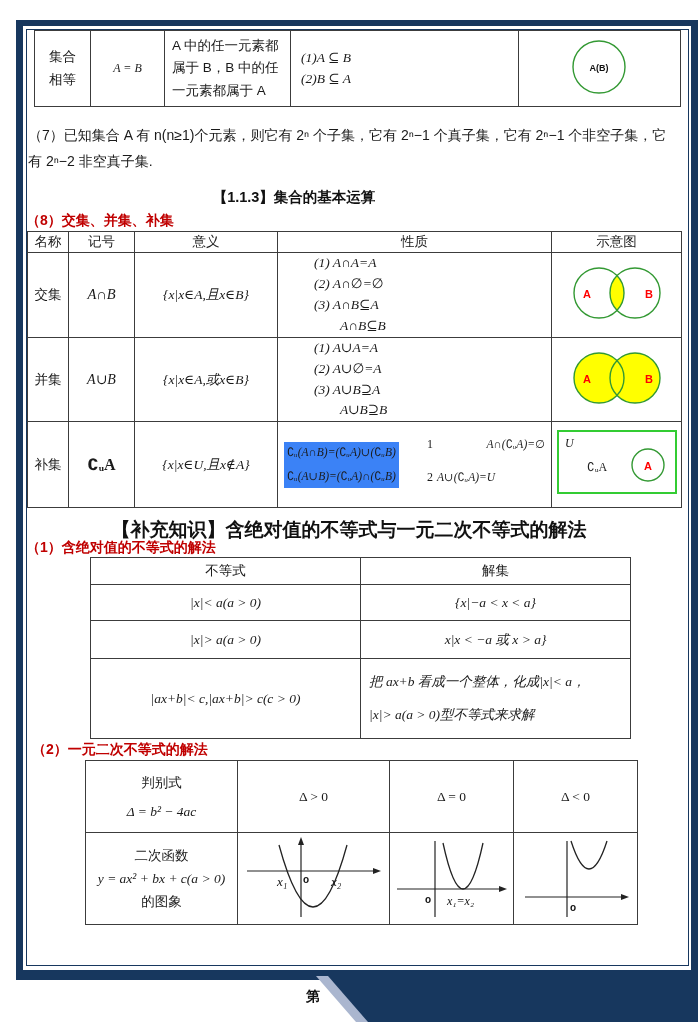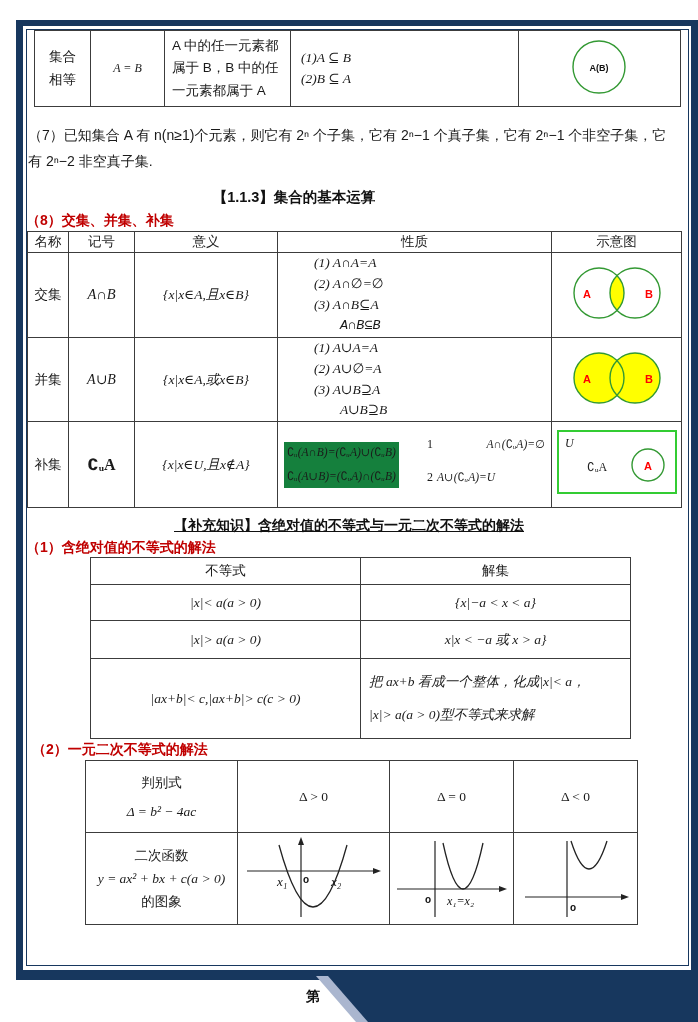--- a/index.html
+++ b/index.html
@@ -11,21 +11,21 @@
                border:solid #17375E;border-width:6px 7px 10px 7px;pointer-events:none;}
   .frame-inner{position:absolute;left:26px;top:29px;right:9px;bottom:56px;
                border:1.5px solid #17375E;pointer-events:none;}
   
   table.t{border-collapse:collapse;table-layout:fixed;}
   table.t td{border:1.5px solid #3c3c3c;padding:0;vertical-align:middle;text-align:center;overflow:hidden;}
   .m{font-family:"Liberation Serif","DejaVu Serif","DejaVu Sans",serif;font-style:italic;}
   .mn{font-family:"Liberation Serif","DejaVu Serif","DejaVu Sans",serif;font-style:normal;}
   .redh{color:#C00000;font-weight:bold;font-size:14px;}
   .ctr{text-align:center;font-weight:bold;font-size:14.5px;color:#111;}
-  .small-gray{background:#15803d;}
+  .small-gray{background:#3b82f6;}
   .propline{text-align:left;line-height:1.55;}
   .venn-label{fill:#FF0000;font-weight:bold;}
   .footer-wedge{position:absolute;left:0;top:976px;width:698px;height:46px;background:#17375E;
                 clip-path:polygon(328px 0,698px 0,698px 46px,368px 46px);}
   .footer-wedge-soft{position:absolute;left:0;top:976px;width:698px;height:46px;background:#aab6cf;
                 clip-path:polygon(316px 0,330px 0,370px 46px,356px 46px);}
   .footer-char{position:absolute;left:306px;top:988px;font-size:14px;font-weight:bold;color:#111;}
 </style>
 </head>
 <body>
@@ -88,21 +88,21 @@
     </tr>
 
     <tr style="height:84px;">
       <td>交集</td>
       <td class="m" style="font-size:14.5px;margin-top:43px;">A∩B</td>
       <td class="m">{x|x∈A,且x∈B}</td>
       <td>
         <div class="m propline" style="padding-left:36px;">(1)  A∩A=A</div>
         <div class="m propline" style="padding-left:36px;">(2)  A∩∅=∅</div>
         <div class="m propline" style="padding-left:36px;">(3)  A∩B⊆A</div>
-        <div class="m propline" style="padding-left:62px;font-family:Liberation Mono, monospace;">A∩B⊆B</div>
+        <div class="m propline" style="padding-left:62px;">A∩B⊆B</div>
       </td>
       <td>
         <svg width="128" height="80" viewBox="0 0 128 80">
           <path d="M64,22.65 A25,25 0 0 1 64,57.35 A25,25 0 0 1 64,22.65 Z" fill="#FFFF00" stroke="none"></path>
           <circle cx="46" cy="40" r="25" fill="none" stroke="#339933" stroke-width="1.4"></circle>
           <circle cx="82" cy="40" r="25" fill="none" stroke="#339933" stroke-width="1.4"></circle>
           <text x="30" y="45" class="venn-label" font-size="11">A</text>
           <text x="92" y="45" class="venn-label" font-size="11">B</text>
         </svg>
       </td>
@@ -158,21 +158,21 @@
           <text x="12" y="24" class="m" font-size="12" fill="#222" font-style="italic">U</text>
           <text x="34" y="48" class="mn" font-size="12" fill="#222">∁ᵤA</text>
           <circle cx="95" cy="42" r="16" fill="#ffffff" stroke="#339933" stroke-width="1.4"></circle>
           <text x="91" y="47" class="venn-label" font-size="11">A</text>
         </svg>
       </td>
     </tr>
   </tbody>
     </table>
 
-  <div class="abs ctr" style="left:0;top:517px;width:698px;font-size:14px;text-decoration:underline;">【补充知识】含绝对值的不等式与一元二次不等式的解法</div>
+  <div class="abs ctr" style="left:0;top:517px;width:698px;font-size:19px;">【补充知识】含绝对值的不等式与一元二次不等式的解法</div>
 
   <div class="abs redh" style="left:26px;top:539px;">（1）含绝对值的不等式的解法</div>
 
   <table class="t abs" style="left:90px;top:557px;width:540px;font-size:13.5px;">
     <colgroup>
         <col style="width:270px">
         <col style="width:270px">
       </colgroup>
     <tbody>
         <tr style="height:27px;">

